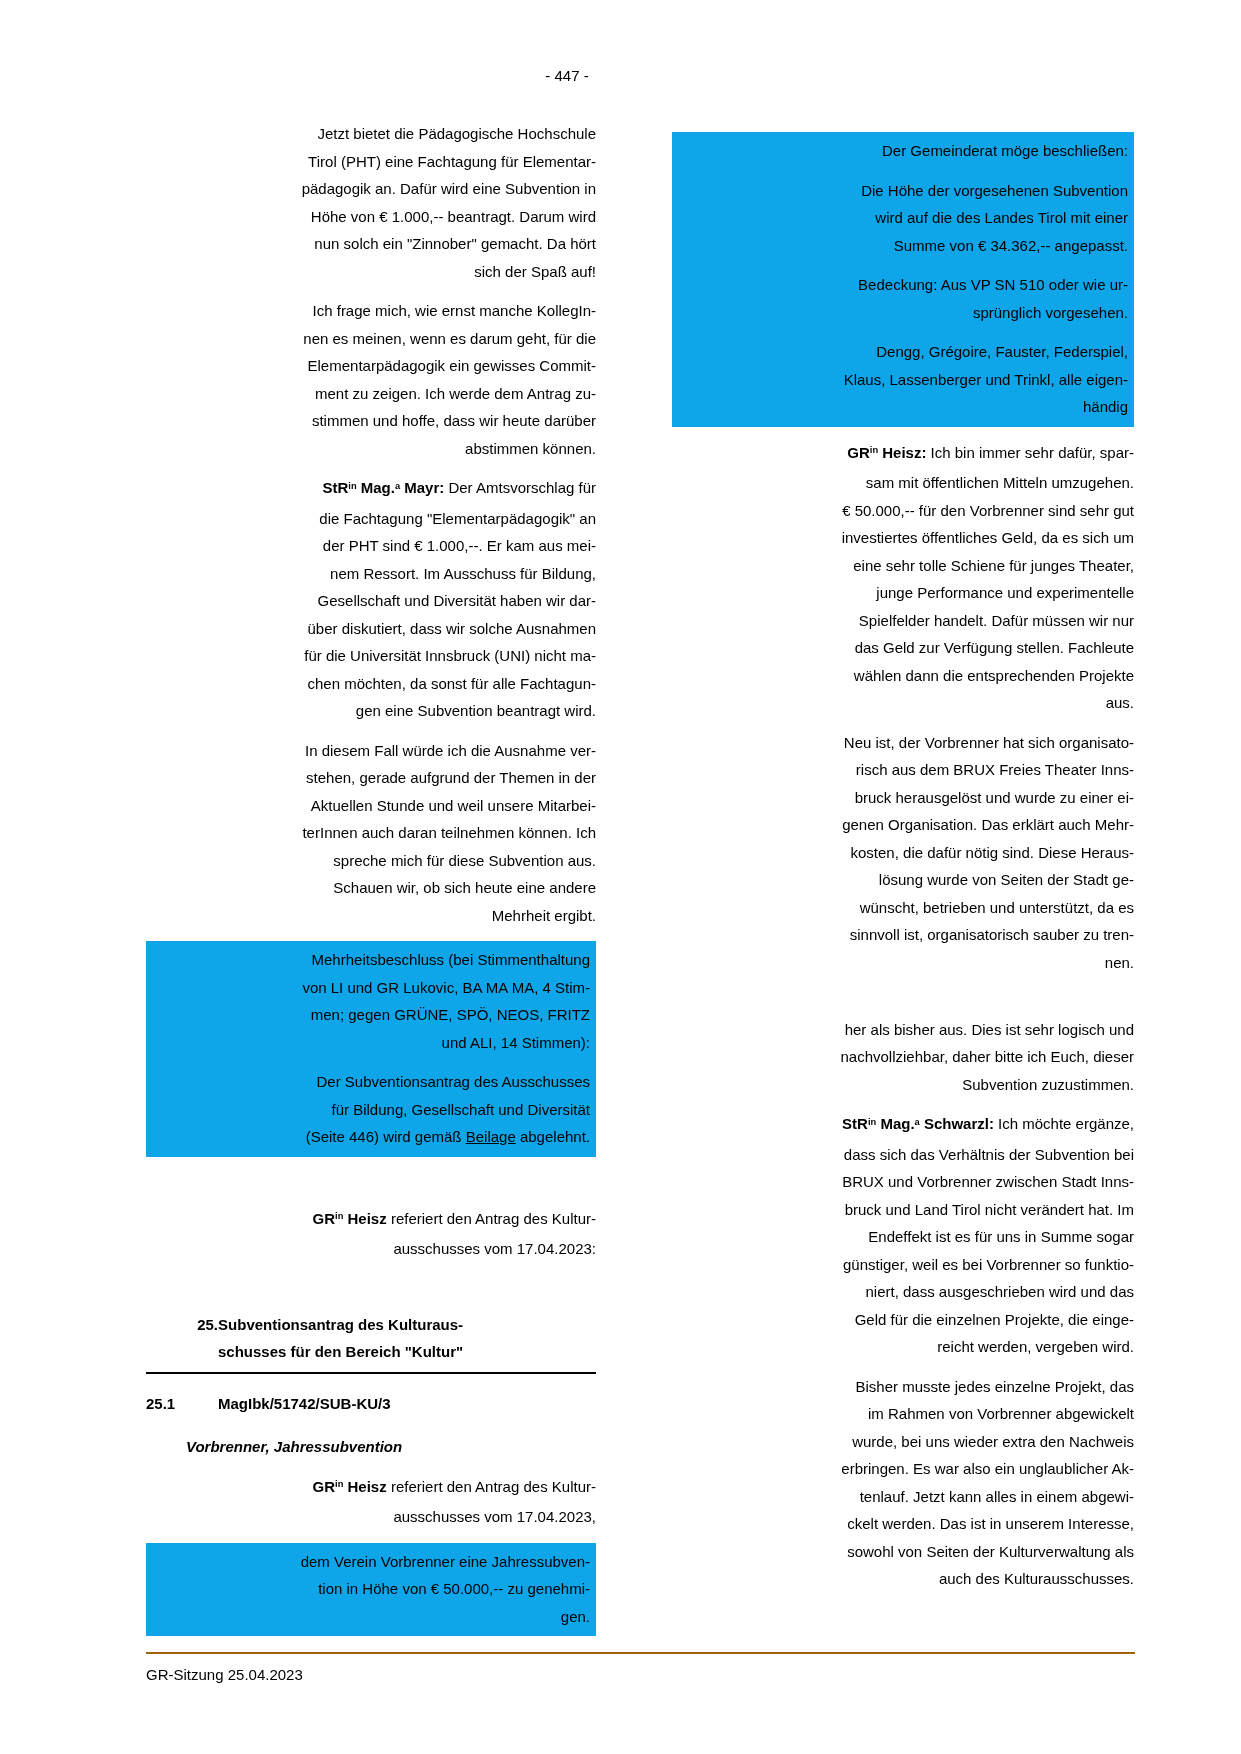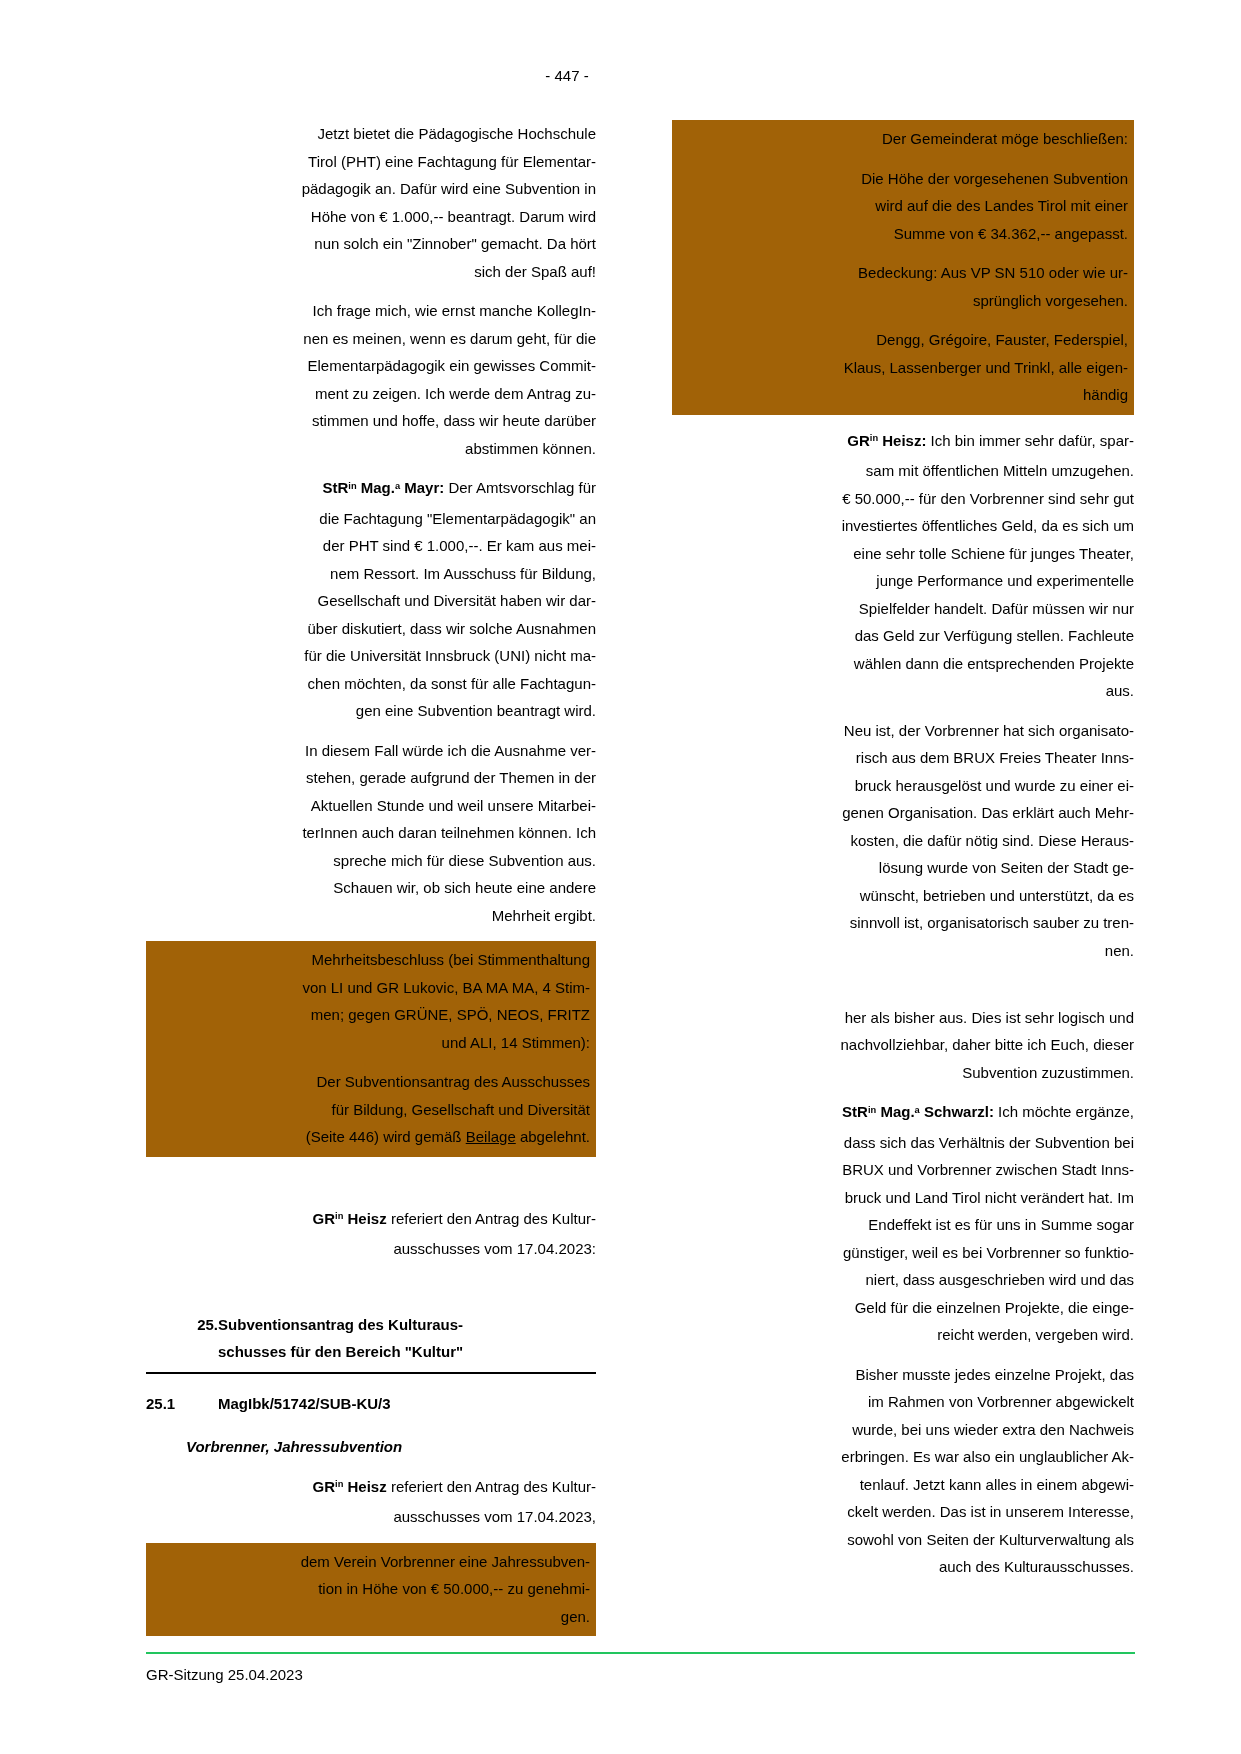--- a/index.html
+++ b/index.html
@@ -19,37 +19,37 @@
     position:absolute;
     top:62px;
     left:0;
     width:1134px;
     text-align:center;
   }
   .col{position:absolute;top:120px;}
   .col-left{left:146px;width:450px;}
   .col-right{left:672px;width:462px;}
   .para{margin:0 0 12px 0;white-space:nowrap;text-align:right;}
-  .box{background:#a16207;padding:5px 6px 6px 4px;margin:0 0 12px 0;}
+  .box{background:#0ea5e9;padding:5px 6px 6px 4px;margin:12px 0 12px 0;}
   .box .para{margin-bottom:12px;}
   .box .para:last-child{margin-bottom:0;}
   .b{font-weight:bold;}
   .sup{font-size:0.62em;position:relative;top:-0.45em;}
   .u{text-decoration:underline;}
   .heading{display:flex;font-weight:bold;margin:0 0 16px 0;white-space:nowrap;}
   .heading.ruled{border-bottom:2px solid #000;padding-bottom:6px;text-align:right;}
   .heading .num{flex:0 0 72px;}
   .subheading{font-weight:bold;margin:2px 0 12px 40px;white-space:nowrap;font-style:italic;}
   .gap{height:36px;}
   .footer{
     position:absolute;
     left:146px;
     top:1652px;
     width:989px;
-    border-top:2px solid #22c55e;
+    border-top:2px solid #a16207;
     padding-top:7px;
   }
 </style>
 </head>
 <body>
 
 <div class="page">
   <div class="page-number">- 447 -</div>
   <div class="col col-left">
       <p class="para"><span>Jetzt bietet die Pädagogische Hochschule</span><br><span>Tirol (PHT) eine Fachtagung für Elementar-</span><br><span>pädagogik an. Dafür wird eine Subvention in</span><br><span>Höhe von € 1.000,-- beantragt. Darum wird</span><br><span>nun solch ein "Zinnober" gemacht. Da hört</span><br><span>sich der Spaß auf!</span></p>

